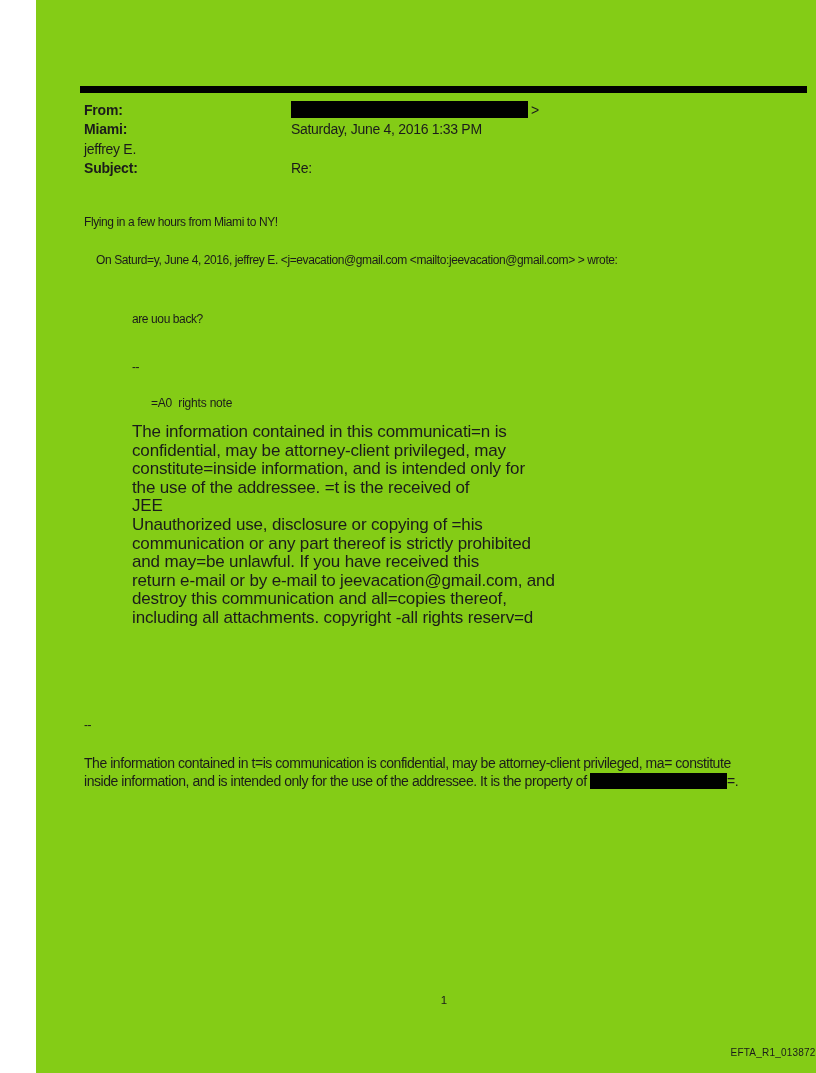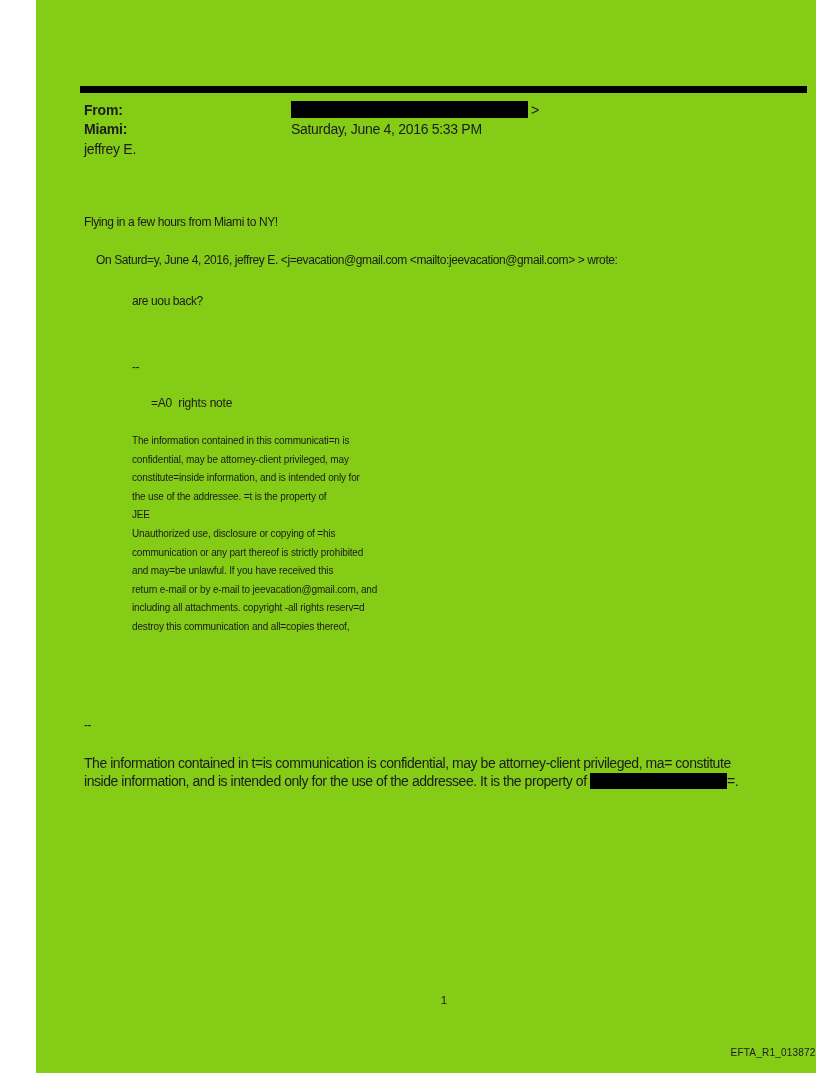--- a/index.html
+++ b/index.html
@@ -46,27 +46,27 @@
     vertical-align: -3px;
   }
   .bline {
     position: absolute;
     font-size: 12px;
     letter-spacing: -0.4px;
     white-space: pre;
   }
   .intro        { left: 48px;  top: 215px; }
   .attribution  { left: 60px;  top: 253px; }
-  .quoted-reply { left: 96px;  top: 294px; text-align: center; }
+  .quoted-reply { left: 96px;  top: 312px; text-align: center; }
   .sig-divider  { left: 96px;  top: 360px; }
   .note-line    { left: 115px; top: 396px; letter-spacing: -0.2px; }
   .quoted-disclaimer {
     position: absolute;
-    left: 96px; top: 432px;
-    font-size: 10px;
+    left: 96px; top: 423px;
+    font-size: 17px;
     letter-spacing: -0.15px;
     line-height: 18.6px;
   }
   .quoted-disclaimer span { display: block; white-space: pre; }
   .outer-divider { left: 48px; top: 718px; }
   .footer-para {
     position: absolute;
     left: 48px; top: 754px;
     width: 730px;
     font-size: 14px;
@@ -95,49 +95,53 @@
 
   <div class="top-rule"></div>
 
   <div class="email-header">
     <div class="hdr-row">
       <span class="hdr-label">From:</span>
       <span class="hdr-value"><span class="redaction-from"></span><span>&gt;</span></span>
     </div>
     <div class="hdr-row">
       <span class="hdr-label">Miami:</span>
-      <span class="hdr-value">Saturday, June 4, 2016 5:33 PM</span>
+      <span class="hdr-value">Saturday, June 4, 2016 1:33 PM</span>
     </div>
     <div class="hdr-row">
       <span class="hdr-value">jeffrey E.</span>
+    </div>
+    <div class="hdr-row">
+      <span class="hdr-label">Subject:</span>
+      <span class="hdr-value">Re:</span>
     </div>
   </div>
 
   <div class="bline intro">Flying in a few hours from Miami to NY!</div>
 
   <div class="bline attribution">On Saturd=y, June 4, 2016, jeffrey E. &lt;j=evacation@gmail.com &lt;mailto:jeevacation@gmail.com&gt; &gt; wrote:</div>
 
   <div class="bline quoted-reply">are uou back?</div>
 
   <div class="bline sig-divider">--</div>
 
   <div class="bline note-line">=A0  rights note</div>
 
   <div class="quoted-disclaimer">
     <span>The information contained in this communicati=n is</span>
     <span>confidential, may be attorney-client privileged, may</span>
     <span>constitute=inside information, and is intended only for</span>
-    <span>the use of the addressee. =t is the property of</span>
+    <span>the use of the addressee. =t is the received of</span>
     <span>JEE</span>
     <span>Unauthorized use, disclosure or copying of =his</span>
     <span>communication or any part thereof is strictly prohibited</span>
     <span>and may=be unlawful. If you have received this</span>
     <span>return e-mail or by e-mail to jeevacation@gmail.com, and</span>
+    <span>destroy this communication and all=copies thereof,</span>
     <span>including all attachments. copyright -all rights reserv=d</span>
-    <span>destroy this communication and all=copies thereof,</span>
   </div>
 
   <div class="bline outer-divider">--</div>
 
   <div class="footer-para">
     <span class="fline">The information contained in t=is communication is confidential, may be attorney-client privileged, ma= constitute</span>
     <span class="fline"><span>inside information, and is intended only for the use of the addressee. It is the property of </span><span class="redaction-footer"></span><span>=.</span></span>
   </div>
 
   <div class="page-number">1</div>

